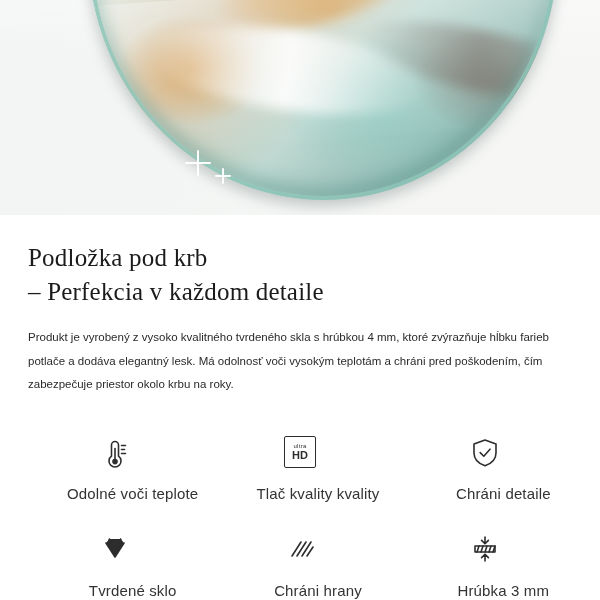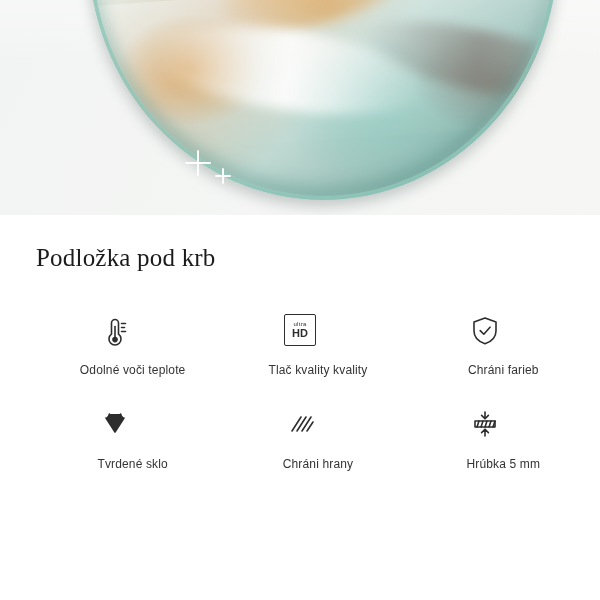--- a/index.html
+++ b/index.html
@@ -96,21 +96,21 @@
     background: rgba(255,255,255,0.95);
     border-radius: 2px;
   }
   .sparkle::before { left: 50%; top: 0; width: 2px; height: 100%; transform: translateX(-50%); }
   .sparkle::after { top: 50%; left: 0; height: 2px; width: 100%; transform: translateY(-50%); }
   .sp1 { left: 185px; top: 150px; }
   .sp2 { left: 215px; top: 168px; width: 16px; height: 16px; }
 
   
   .content {
-    padding: 26px 36px 0 36px;
+    padding: 26px 36px 0 28px;
   }
   .headline {
     font-family: "Liberation Serif", serif;
     font-size: 25px;
     line-height: 1.34;
     color: #1b1b1b;
     font-weight: 400;
     margin: 0 0 18px 0;
     letter-spacing: 0.2px;
   }
@@ -139,21 +139,21 @@
     padding: 6px 4px 10px 4px;
   }
   .feature-icon {
     height: 46px;
     display: flex;
     align-items: center;
     justify-content: center;
   }
   .feature-label {
     margin-top: 10px;
-    font-size: 12px;
+    font-size: 15px;
     color: #333333;
     text-align: right;
     letter-spacing: 0.15px;
     margin-left: 36px;
   }
   svg { display: block; }
   .stroke {
     fill: none;
     stroke: #2d2d2d;
     stroke-width: 1.6;
@@ -199,21 +199,23 @@
       <div class="board-gloss"></div>
       <div class="board-edge"></div>
     </div>
     <div class="sparkle sp1"></div>
     <div class="sparkle sp2"></div>
   </div>
 
   <div class="content">
     <h1 class="headline">
       <span>Podložka pod krb</span>
+      <span class="line2">– Perfekcia v každom detaile</span>
     </h1>
+    <p class="paragraph">Produkt je vyrobený z vysoko kvalitného tvrdeného skla s hrúbkou 4 mm, ktoré zvýrazňuje hĺbku farieb potlače a dodáva elegantný lesk. Má odolnosť voči vysokým teplotám a chráni pred poškodením, čím zabezpečuje priestor okolo krbu na roky.</p>
   </div>
 
   <div class="features">
 
     <div class="feature">
       <div class="feature-icon">
         <svg width="40" height="40" viewBox="0 0 40 40">
           <path class="stroke" d="M20 9.5 a3.5 3.5 0 0 1 3.5 3.5 v11.2 a6 6 0 1 1 -7 0 V13 A3.5 3.5 0 0 1 20 9.5 z"></path>
           <path class="stroke" d="M20 16.5 v10.5" stroke-width="2.4"></path>
           <circle cx="20" cy="29.6" r="2.8" fill="#2d2d2d" stroke="none"></circle>
@@ -233,21 +235,21 @@
       <div class="feature-label">Tlač kvality kvality</div>
     </div>
 
     <div class="feature">
       <div class="feature-icon">
         <svg width="40" height="40" viewBox="0 0 40 40">
           <path class="stroke" d="M20 8 l11 4 v9 c0 6.5 -4.6 10.6 -11 12.8 C13.6 31.6 9 27.5 9 21 v-9 z"></path>
           <path class="stroke" d="M15.2 20.6 l3.6 3.6 l6.2 -7" stroke-width="1.8"></path>
         </svg>
       </div>
-      <div class="feature-label">Chráni farieb</div>
+      <div class="feature-label">Chráni detaile</div>
     </div>
 
     <div class="feature">
       <div class="feature-icon">
         <svg width="40" height="40" viewBox="0 0 40 40">
           <path d="M11 14 h18 l-9 14 z" fill="#2d2d2d"></path>
           <path d="M11 14 l3.4 -4 h11.2 l3.4 4 z" fill="#2d2d2d"></path>
           <path class="stroke" d="M14.4 10 l-1 4 M25.6 10 l1 4 M11 14 l9 14 l9 -14" stroke="#ffffff" stroke-width="0.9"></path>
         </svg>
       </div>
@@ -265,17 +267,17 @@
 
     <div class="feature">
       <div class="feature-icon">
         <svg width="40" height="40" viewBox="0 0 40 40">
           <path class="stroke" d="M20 8 v6 M16.6 11.4 L20 14.8 L23.4 11.4" stroke-width="1.6"></path>
           <rect x="10" y="17" width="20" height="6" class="stroke" stroke-width="1.4"></rect>
           <path class="stroke" d="M12 23 l2 -6 M16 23 l2 -6 M20 23 l2 -6 M24 23 l2 -6 M28 23 l2 -6" stroke-width="1"></path>
           <path class="stroke" d="M20 32 v-6 M16.6 28.6 L20 25.2 L23.4 28.6" stroke-width="1.6"></path>
         </svg>
       </div>
-      <div class="feature-label">Hrúbka 5 mm</div>
+      <div class="feature-label">Hrúbka 3 mm</div>
     </div>
 
   </div>
 </div>
 
 </body></html>

